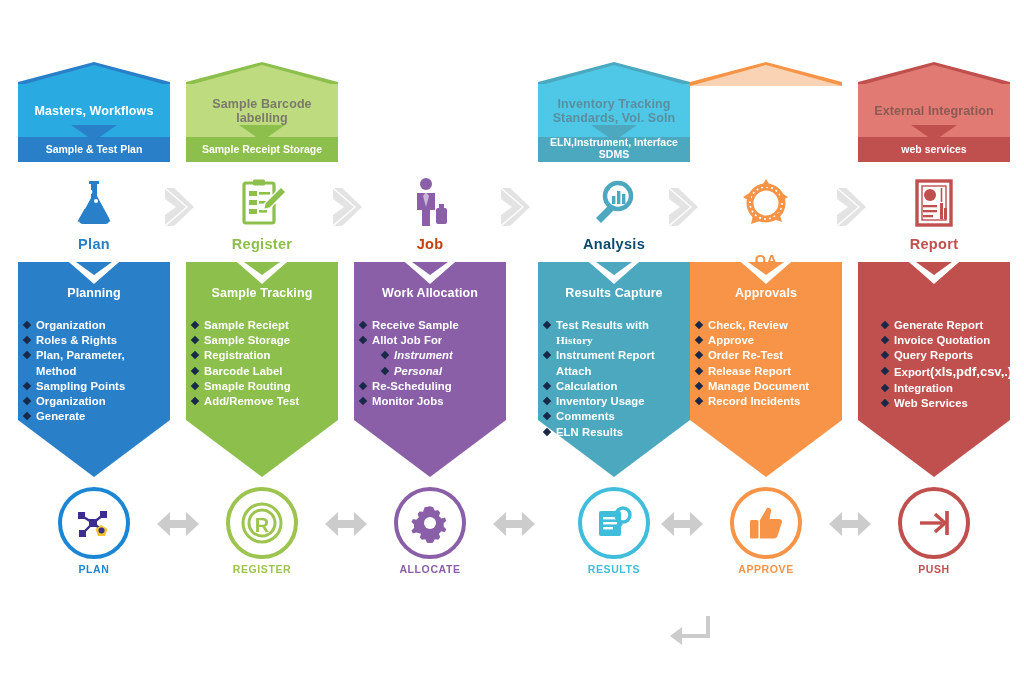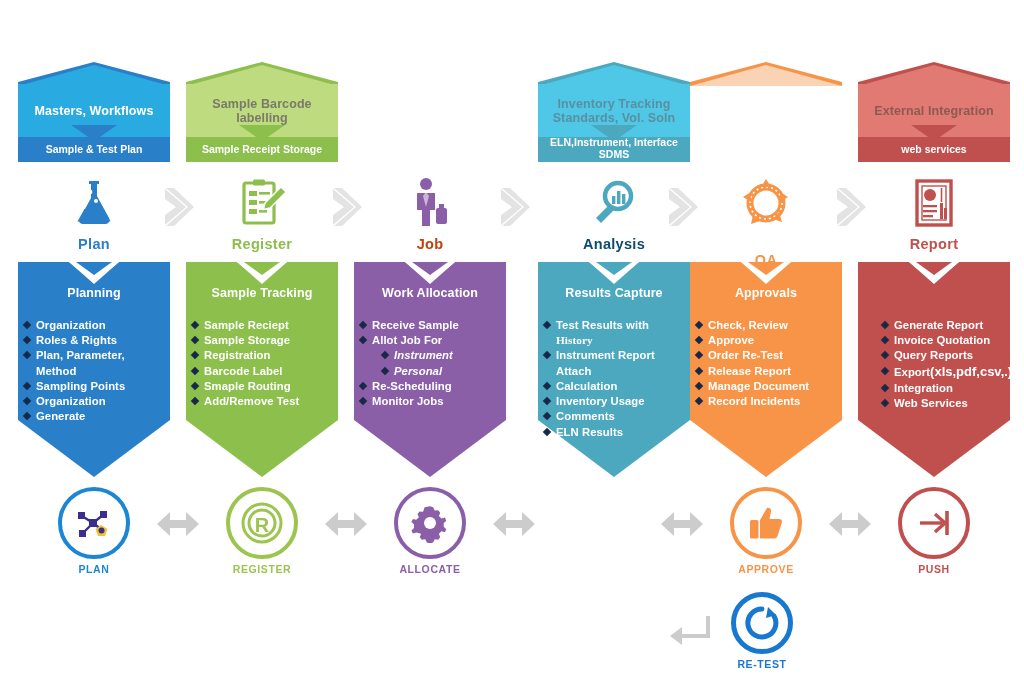--- a/index.html
+++ b/index.html
@@ -302,20 +302,33 @@
           <div class="bul"><span class="dia"></span><span>Test Results with</span></div>
           <div class="bul" style="padding-left: 12px; font-family: Liberation Serif, serif;"><span>History</span></div>
           <div class="bul"><span class="dia"></span><span>Instrument Report</span></div>
           <div class="bul" style="padding-left: 12px;"><span>Attach</span></div>
           <div class="bul"><span class="dia"></span><span>Calculation</span></div>
           <div class="bul"><span class="dia"></span><span>Inventory Usage</span></div>
           <div class="bul"><span class="dia"></span><span>Comments</span></div>
           <div class="bul"><span class="dia"></span><span>ELN Results</span></div>
         </div>
       </div>
+      <div class="circ-wrap">
+        <div class="circ" style="border-color: rgb(63, 189, 219);">
+          <svg viewBox="0 0 40 40" width="40" height="40">
+            <rect x="5" y="8" width="22" height="25" rx="2" fill="#3FBDDB"></rect>
+            <rect x="9" y="14" width="14" height="2.4" fill="#fff"></rect>
+            <rect x="9" y="19" width="14" height="2.4" fill="#fff"></rect>
+            <rect x="9" y="24" width="10" height="2.4" fill="#fff"></rect>
+            <circle cx="29" cy="12" r="7" fill="none" stroke="#3FBDDB" stroke-width="3.4"></circle>
+            <path d="M25 18l-4 6 4 3 4-6z" fill="#3FBDDB"></path>
+          </svg>
+        </div>
+        <div class="circ-label" style="color: rgb(63, 189, 219);">RESULTS</div>
+      </div>
     </div>
     <div class="col" style="left: 690px;">
       <div class="top-wrap">
         <svg viewBox="0 0 152 24" width="152" height="24" class="peak">
           <path d="M0 24 L0 20 L76 0 L152 20 L152 24 Z" fill="#F79447"></path>
           <path d="M0 24 L76 3 L152 24 Z" fill="#F9D3B4"></path>
         </svg>
       </div>
       <div class="icon-row">
         <svg viewBox="0 0 52 52" width="52" height="52">
@@ -444,25 +457,16 @@
     </svg>
     <svg viewBox="0 0 44 32" width="44" height="32" class="dbl-arrow" style="left: 492px;">
       <path d="M1 16 L14 4 L14 12 L30 12 L30 4 L43 16 L30 28 L30 20 L14 20 L14 28 Z" fill="#CCCCCC"></path>
     </svg>
     <svg viewBox="0 0 44 32" width="44" height="32" class="dbl-arrow" style="left: 660px;">
       <path d="M1 16 L14 4 L14 12 L30 12 L30 4 L43 16 L30 28 L30 20 L14 20 L14 28 Z" fill="#CCCCCC"></path>
     </svg>
     <svg viewBox="0 0 44 32" width="44" height="32" class="dbl-arrow" style="left: 828px;">
       <path d="M1 16 L14 4 L14 12 L30 12 L30 4 L43 16 L30 28 L30 20 L14 20 L14 28 Z" fill="#CCCCCC"></path>
     </svg>
-    <div class="retest-wrap">
-      <div class="retest-circ" style="border-color: rgb(24, 120, 207);">
-        <svg viewBox="0 0 36 36" width="36" height="36">
-          <path d="M18 4a14 14 0 1 0 12 7" fill="none" stroke="#1878CF" stroke-width="5" stroke-linecap="round"></path>
-          <path d="M24 2 L32 10 L22 13 Z" fill="#1878CF"></path>
-        </svg>
-      </div>
-      <div class="retest-label">RE-TEST</div>
-    </div>
     <svg viewBox="0 0 46 36" width="46" height="36" class="return-arrow">
       <path d="M38 4 L38 22 L14 22 L14 15 L2 24 L14 33 L14 26 L42 26 L42 4 Z" fill="#CCCCCC"></path>
     </svg>
   </div>
 
 </body></html>

